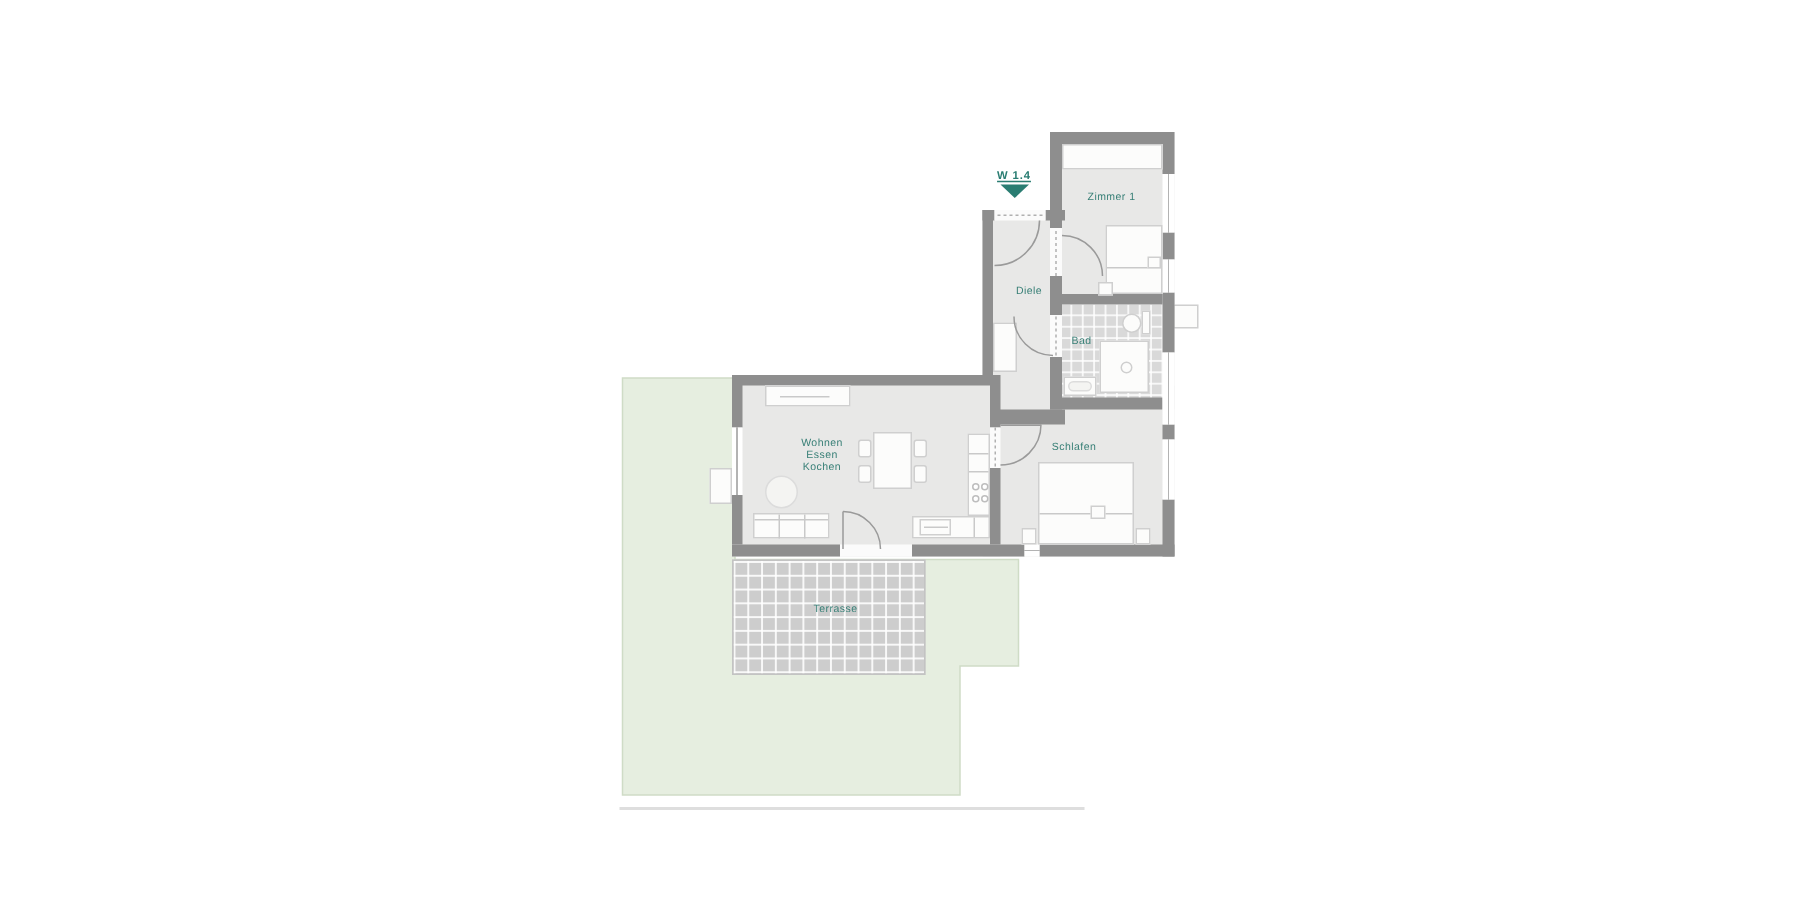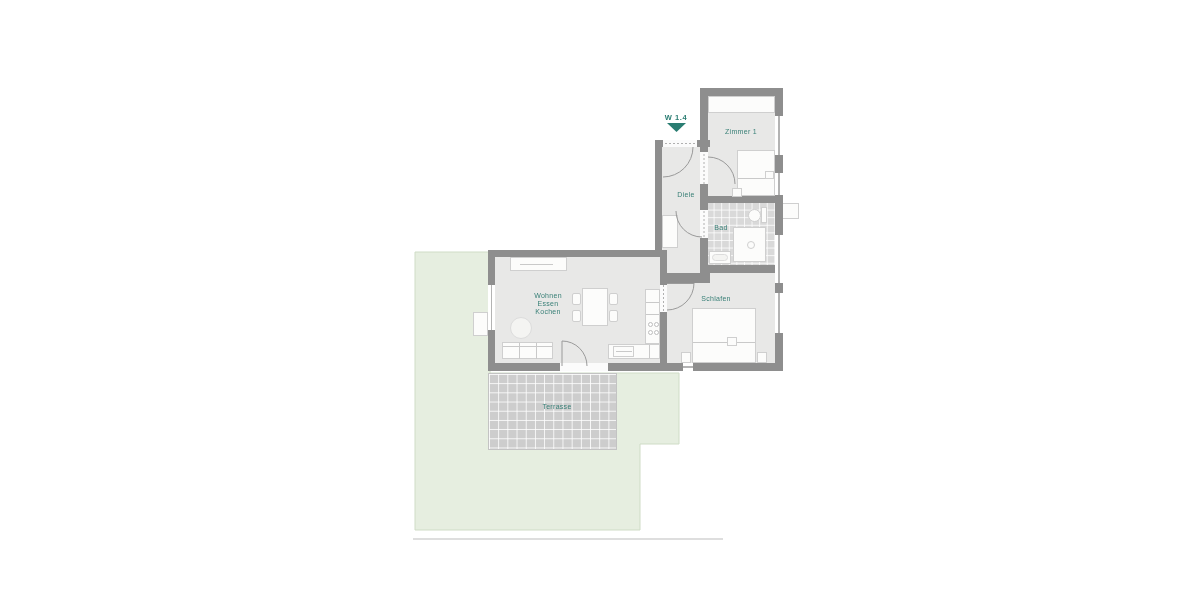--- a/index.html
+++ b/index.html
@@ -19,21 +19,21 @@
     background-image:linear-gradient(to right,rgba(255,255,255,.85) 1px,transparent 1px),
                      linear-gradient(to bottom,rgba(255,255,255,.85) 1px,transparent 1px);
     background-size:9.2px 9.2px;}
   .tiles-bad{position:absolute;background-color:#d9d9d9;
     background-image:linear-gradient(to right,rgba(255,255,255,.8) 1px,transparent 1px),
                      linear-gradient(to bottom,rgba(255,255,255,.8) 1px,transparent 1px);
     background-size:7.6px 7.6px;}
   .room-label{position:absolute;transform:translate(-50%,-50%);color:#377f76;font-size:7px;
     letter-spacing:.3px;white-space:nowrap;text-align:center;line-height:8px;}
   .unit-label{position:absolute;transform:translate(-50%,-50%);color:#2a7d72;font-size:7.5px;
-    font-weight:bold;letter-spacing:.6px;white-space:nowrap;}
+    font-weight:bold;letter-spacing:.6px;white-space:nowrap;text-decoration:underline;}
   svg{position:absolute;left:0;top:0;}
   .z1{z-index:1}.z2{z-index:2}.z3{z-index:3}.z4{z-index:4}.z6{z-index:6}.z7{z-index:7}
 </style>
 </head>
 <body>
 
 <div id="stage">
 
   <svg class="z1" width="1200" height="600">
     <polygon points="415,252 490,252 490,373 679,373 679,444 640,444 640,530 415,530" fill="#e6eee0" stroke="#cfdcc6" stroke-width="1"></polygon>

